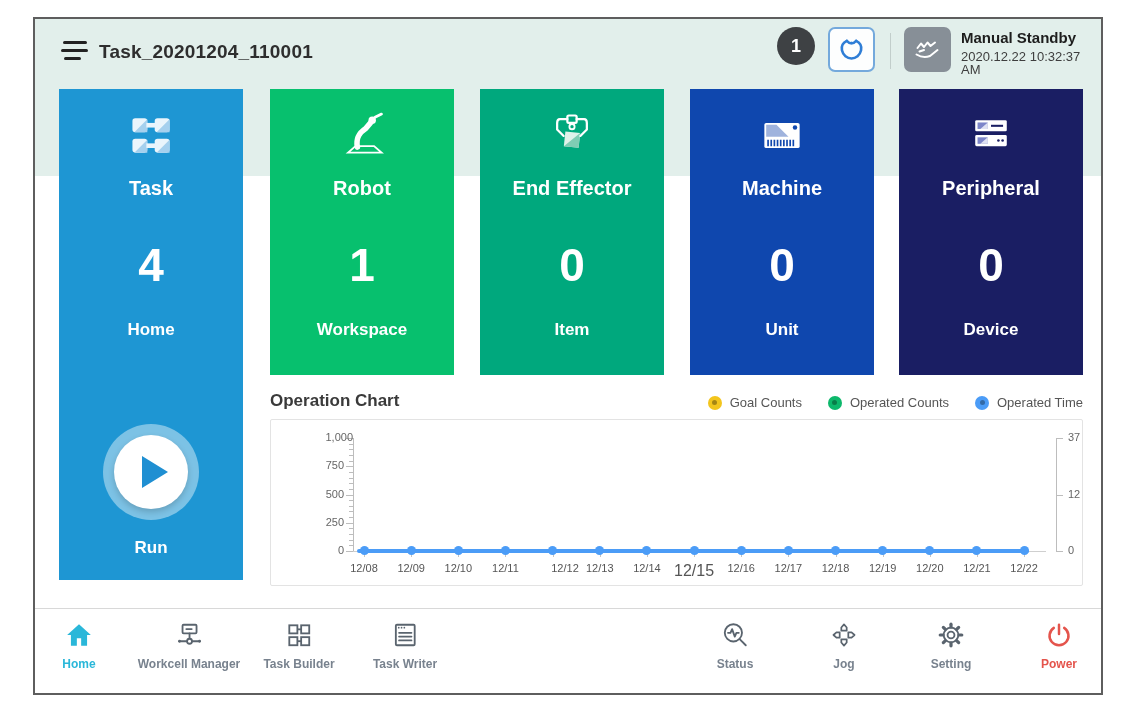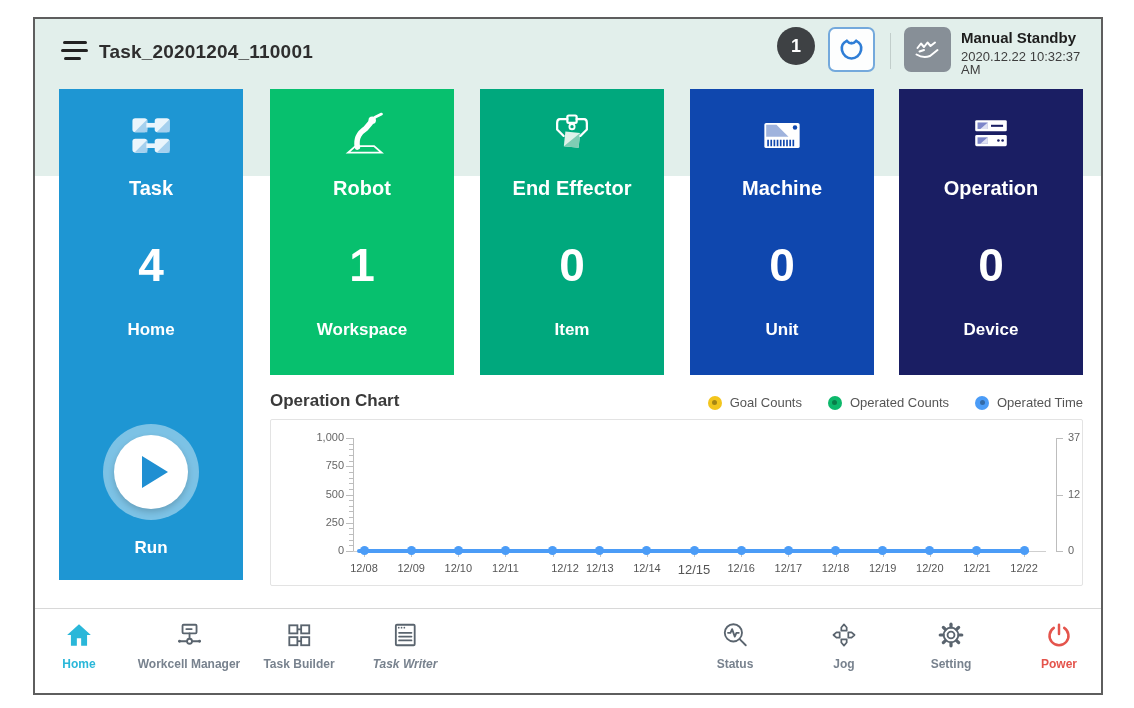--- a/index.html
+++ b/index.html
@@ -190,21 +190,21 @@
             <path d="M13.5 14.5 h11 v7 h-11 z" fill="#7d86c9"></path>
               <path d="M24.5 14.5 v7 h-8 z" fill="#fff" opacity=".75"></path>
             <rect x="28" y="17" width="13" height="2.2" fill="#1a1e63"></rect>
             <rect x="11" y="28" width="34" height="12" rx="1.5" fill="#fff"></rect>
             <path d="M13.5 30.5 h11 v7 h-11 z" fill="#7d86c9"></path>
               <path d="M24.5 30.5 v7 h-8 z" fill="#fff" opacity=".75"></path>
             <circle cx="36" cy="34" r="1.4" fill="#1a1e63"></circle>
               <circle cx="40.5" cy="34" r="1.4" fill="#1a1e63"></circle>
           </svg>
         </div>
-        <div class="card-label">Operation</div>
+        <div class="card-label">Peripheral</div>
         <div class="card-value">0</div>
         <div class="card-unit">Device</div>
       </div>
     </div>
 
     <div class="chart-title">Operation Chart</div>
     <div class="legend">
       <div class="legend-item">
         <span class="legend-dot" style="background: rgb(243, 197, 29);"></span>
         <span>Goal Counts</span>
@@ -235,21 +235,21 @@
           <div style="position: absolute; left: 78px; top: 80.15px; width: 4px; height: 1px; background: rgb(189, 189, 189);"></div>
           <div style="position: absolute; left: 78px; top: 85.8px; width: 4px; height: 1px; background: rgb(189, 189, 189);"></div>
           <div style="position: absolute; left: 78px; top: 91.45px; width: 4px; height: 1px; background: rgb(189, 189, 189);"></div>
           <div style="position: absolute; left: 78px; top: 97.1px; width: 4px; height: 1px; background: rgb(189, 189, 189);"></div>
           <div style="position: absolute; left: 75px; top: 102.75px; width: 7px; height: 1px; background: rgb(189, 189, 189);"></div>
           <div style="position: absolute; left: 78px; top: 108.4px; width: 4px; height: 1px; background: rgb(189, 189, 189);"></div>
           <div style="position: absolute; left: 78px; top: 114.05px; width: 4px; height: 1px; background: rgb(189, 189, 189);"></div>
           <div style="position: absolute; left: 78px; top: 119.7px; width: 4px; height: 1px; background: rgb(189, 189, 189);"></div>
           <div style="position: absolute; left: 78px; top: 125.35px; width: 4px; height: 1px; background: rgb(189, 189, 189);"></div>
           <div style="position: absolute; left: 75px; top: 131px; width: 7px; height: 1px; background: rgb(189, 189, 189);"></div>
-          <div style="position: absolute; left: 0px; top: 11px; width: 73px; text-align: right; font-size: 11px; color: rgb(102, 102, 102);">1,000</div>
+          <div style="position: absolute; left: 9px; top: 11px; width: 73px; text-align: right; font-size: 11px; color: rgb(102, 102, 102);">1,000</div>
           <div style="position: absolute; left: 0px; top: 39.25px; width: 73px; text-align: right; font-size: 11px; color: rgb(102, 102, 102);">750</div>
           <div style="position: absolute; left: 0px; top: 67.5px; width: 73px; text-align: right; font-size: 11px; color: rgb(102, 102, 102);">500</div>
           <div style="position: absolute; left: 0px; top: 95.75px; width: 73px; text-align: right; font-size: 11px; color: rgb(102, 102, 102);">250</div>
           <div style="position: absolute; left: 0px; top: 124px; width: 73px; text-align: right; font-size: 11px; color: rgb(102, 102, 102);">0</div>
           <div style="position: absolute; left: 785px; top: 18px; width: 1px; height: 114px; background: rgb(189, 189, 189);"></div>
           <div style="position: absolute; left: 785px; top: 18px; width: 7px; height: 1px; background: rgb(189, 189, 189);"></div>
           <div style="position: absolute; left: 797px; top: 11px; font-size: 11px; color: rgb(102, 102, 102);">37</div>
           <div style="position: absolute; left: 785px; top: 74.5px; width: 7px; height: 1px; background: rgb(189, 189, 189);"></div>
           <div style="position: absolute; left: 797px; top: 67.5px; font-size: 11px; color: rgb(102, 102, 102);">12</div>
           <div style="position: absolute; left: 785px; top: 131px; width: 7px; height: 1px; background: rgb(189, 189, 189);"></div>
@@ -271,21 +271,21 @@
           <div style="position: absolute; left: 281.6px; top: 132px; width: 1px; height: 5px; background: rgb(196, 196, 196);"></div>
           <div style="position: absolute; left: 272px; top: 142px; width: 44px; text-align: center; font-size: 11px; color: rgb(85, 85, 85);">12/12</div>
           <div style="position: absolute; left: 277.1px; top: 126.3px; width: 9px; height: 9px; border-radius: 50%; background: rgb(75, 156, 247);"></div>
           <div style="position: absolute; left: 328.75px; top: 132px; width: 1px; height: 5px; background: rgb(196, 196, 196);"></div>
           <div style="position: absolute; left: 306.75px; top: 142px; width: 44px; text-align: center; font-size: 11px; color: rgb(85, 85, 85);">12/13</div>
           <div style="position: absolute; left: 324.25px; top: 126.3px; width: 9px; height: 9px; border-radius: 50%; background: rgb(75, 156, 247);"></div>
           <div style="position: absolute; left: 375.9px; top: 132px; width: 1px; height: 5px; background: rgb(196, 196, 196);"></div>
           <div style="position: absolute; left: 353.9px; top: 142px; width: 44px; text-align: center; font-size: 11px; color: rgb(85, 85, 85);">12/14</div>
           <div style="position: absolute; left: 371.4px; top: 126.3px; width: 9px; height: 9px; border-radius: 50%; background: rgb(75, 156, 247);"></div>
           <div style="position: absolute; left: 423.05px; top: 132px; width: 1px; height: 5px; background: rgb(196, 196, 196);"></div>
-          <div style="position: absolute; left: 401.05px; top: 142px; width: 44px; text-align: center; font-size: 13px; color: rgb(85, 85, 85);">12/15</div>
+          <div style="position: absolute; left: 401.05px; top: 142px; width: 44px; text-align: center; font-size: 16px; color: rgb(85, 85, 85);">12/15</div>
           <div style="position: absolute; left: 418.55px; top: 126.3px; width: 9px; height: 9px; border-radius: 50%; background: rgb(75, 156, 247);"></div>
           <div style="position: absolute; left: 470.2px; top: 132px; width: 1px; height: 5px; background: rgb(196, 196, 196);"></div>
           <div style="position: absolute; left: 448.2px; top: 142px; width: 44px; text-align: center; font-size: 11px; color: rgb(85, 85, 85);">12/16</div>
           <div style="position: absolute; left: 465.7px; top: 126.3px; width: 9px; height: 9px; border-radius: 50%; background: rgb(75, 156, 247);"></div>
           <div style="position: absolute; left: 517.35px; top: 132px; width: 1px; height: 5px; background: rgb(196, 196, 196);"></div>
           <div style="position: absolute; left: 495.35px; top: 142px; width: 44px; text-align: center; font-size: 11px; color: rgb(85, 85, 85);">12/17</div>
           <div style="position: absolute; left: 512.85px; top: 126.3px; width: 9px; height: 9px; border-radius: 50%; background: rgb(75, 156, 247);"></div>
           <div style="position: absolute; left: 564.5px; top: 132px; width: 1px; height: 5px; background: rgb(196, 196, 196);"></div>
           <div style="position: absolute; left: 542.5px; top: 142px; width: 44px; text-align: center; font-size: 11px; color: rgb(85, 85, 85);">12/18</div>
           <div style="position: absolute; left: 560px; top: 126.3px; width: 9px; height: 9px; border-radius: 50%; background: rgb(75, 156, 247);"></div>
@@ -335,21 +335,21 @@
           <rect x="4" y="4" width="7.5" height="7.5"></rect>
             <path d="M11.5 7.75 h3.5"></path>
             <rect x="15" y="4" width="7.5" height="7.5"></rect>
           <rect x="4" y="15" width="7.5" height="7.5"></rect>
             <path d="M11.5 18.75 h3.5"></path>
             <rect x="15" y="15" width="7.5" height="7.5"></rect>
         </svg>
       </div>
       <div class="nav-label">Task Builder</div>
     </div>
-    <div class="nav-item" style="left:305px;font-style:italic;">
+    <div class="nav-item" style="left:305px;">
       <div class="nav-icon">
         <svg width="28" height="28" viewBox="0 0 26 26" fill="none" stroke="#5a646e" stroke-width="1.7" stroke-linecap="round">
           <rect x="4.5" y="3.5" width="17.5" height="19" rx="1"></rect>
           <circle cx="7.2" cy="6.2" r=".8" fill="#5a646e" stroke="none"></circle>
             <circle cx="9.8" cy="6.2" r=".8" fill="#5a646e" stroke="none"></circle>
             <circle cx="12.4" cy="6.2" r=".8" fill="#5a646e" stroke="none"></circle>
           <path d="M7.5 11 h11.5 M7.5 14.5 h11.5 M7.5 18 h11.5"></path>
         </svg>
       </div>
       <div class="nav-label">Task Writer</div>

